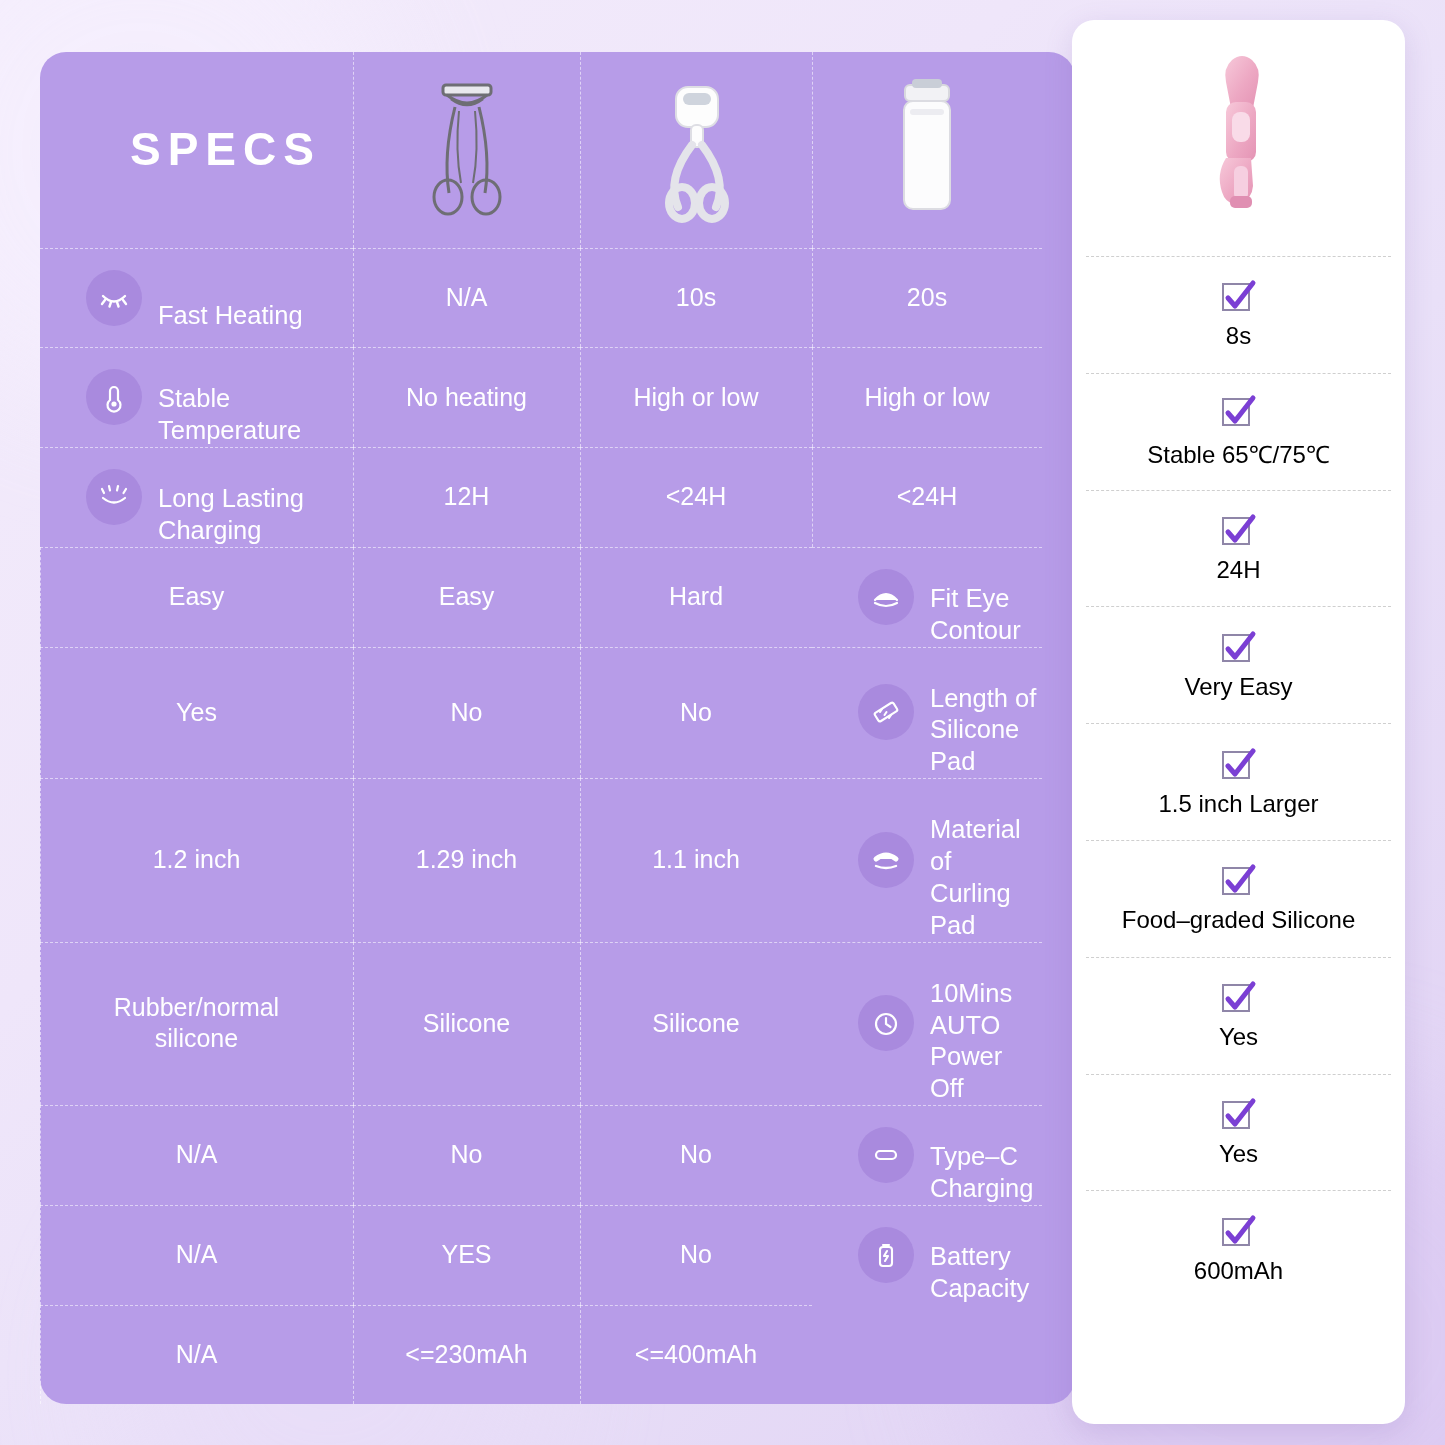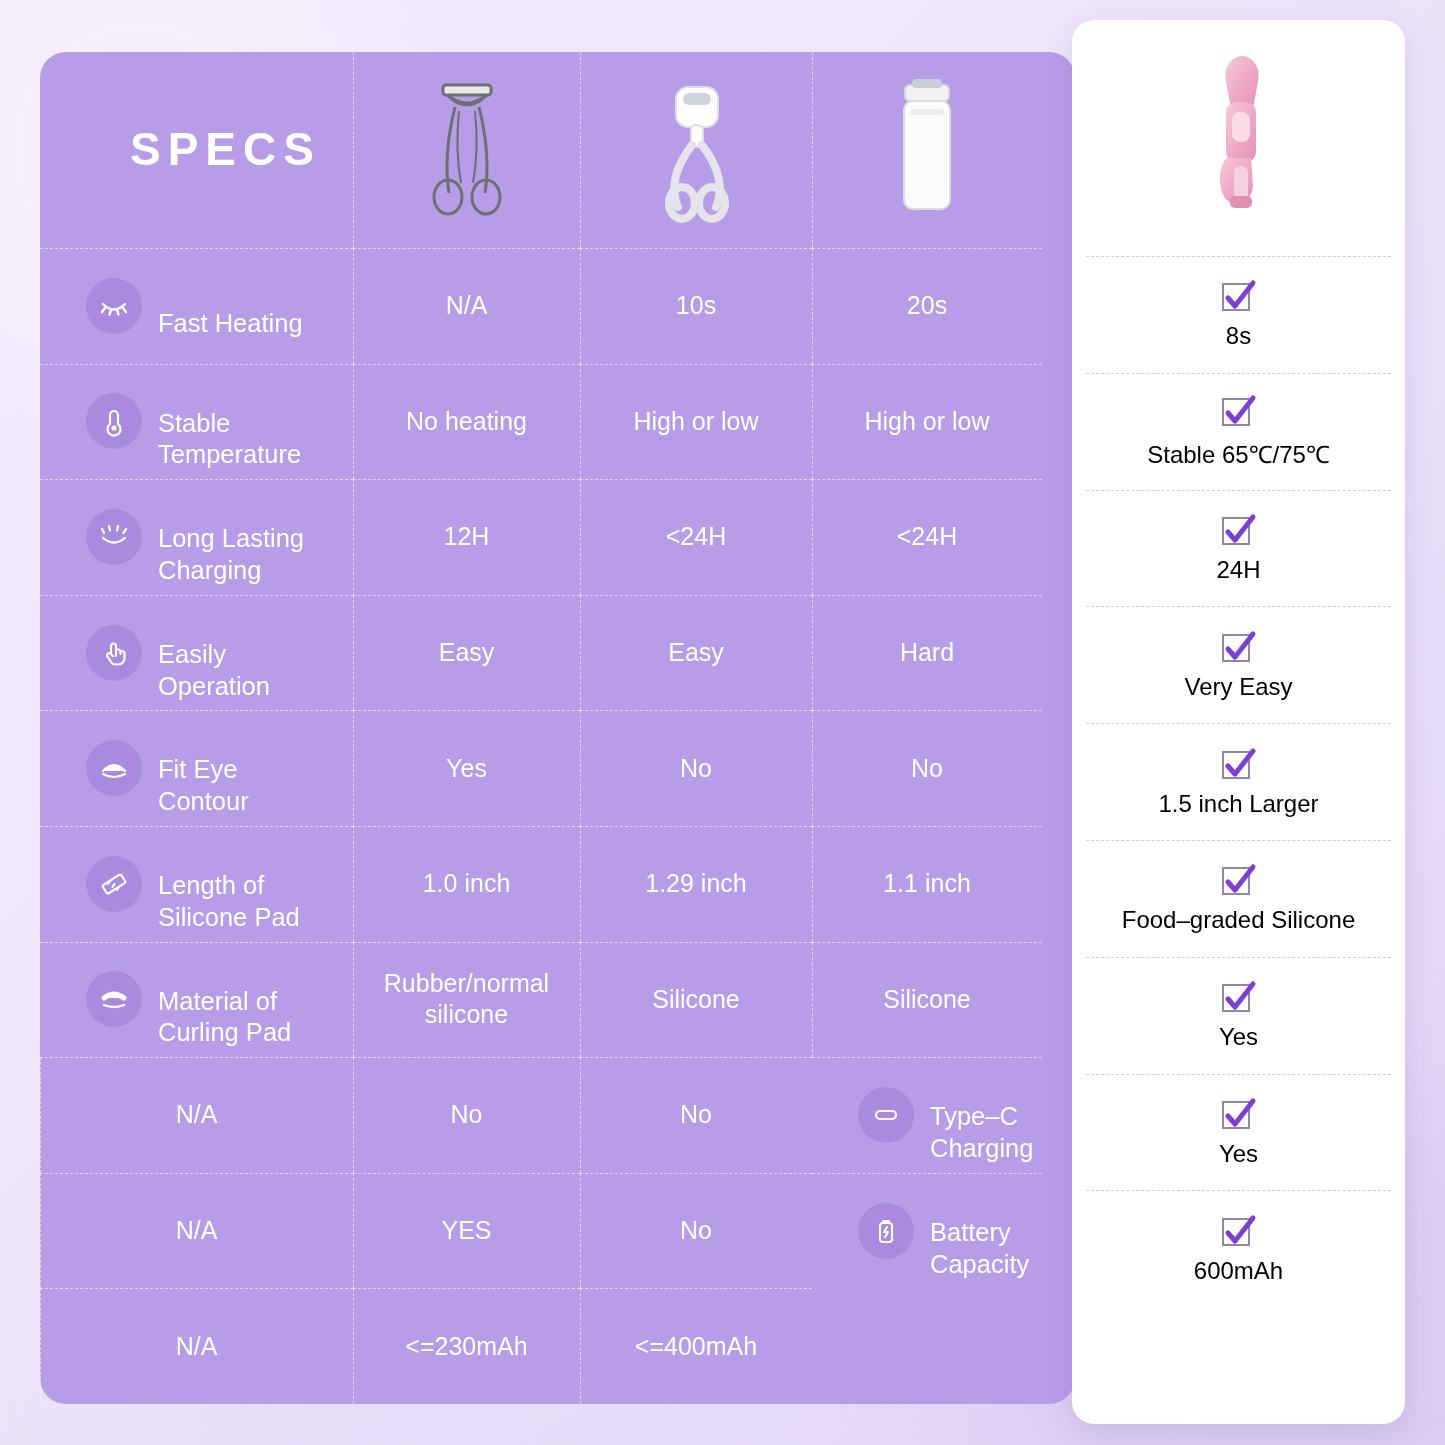--- a/index.html
+++ b/index.html
@@ -206,31 +206,20 @@
             <path d="M26.5 13 l2.5 -4"></path>
         </svg>
       </span>
       <span class="spec-label" style="white-space:pre-line">Long Lasting
 Charging</span>
     </div>
     <div class="cell row-sep col-sep">12H</div>
     <div class="cell row-sep col-sep">&lt;24H</div>
     <div class="cell row-sep col-sep">&lt;24H</div>
 
-    <div class="cell row-sep spec-cell">
-      <span class="ico">
-        <svg width="34" height="34" viewBox="0 0 34 34" fill="none" stroke="#ffffff" stroke-width="2.1" stroke-linecap="round" stroke-linejoin="round">
-          <path d="M14 18 v-8 a2.5 2.5 0 0 1 5 0 v10"></path>
-          <path d="M19 15 a2.3 2.3 0 0 1 4.5 0 v3"></path>
-          <path d="M23.5 16.5 a2.2 2.2 0 0 1 4 0 v6 a6 6 0 0 1 -6 6 h-3 a5 5 0 0 1 -4.3 -2.3 l-4 -6 a2.2 2.2 0 0 1 3.4 -2.6 l2.4 2.6"></path>
-        </svg>
-      </span>
-      <span class="spec-label" style="white-space:pre-line">Easily
-Operation</span>
-    </div>
     <div class="cell row-sep col-sep">Easy</div>
     <div class="cell row-sep col-sep">Easy</div>
     <div class="cell row-sep col-sep">Hard</div>
 
     <div class="cell row-sep spec-cell">
       <span class="ico">
         <svg width="34" height="34" viewBox="0 0 34 34" fill="none" stroke="#ffffff" stroke-width="2.2" stroke-linecap="round">
           <path d="M6 20 q11 -12 22 0" fill="#ffffff" stroke="#ffffff"></path>
           <path d="M6 23 q11 6 22 0"></path>
         </svg>
@@ -247,39 +236,49 @@
         <svg width="34" height="34" viewBox="0 0 34 34" fill="none" stroke="#ffffff" stroke-width="2.1" stroke-linecap="round" stroke-linejoin="round">
           <rect x="6" y="12" width="22" height="10" rx="2" transform="rotate(-32 17 17)"></rect>
           <path d="M11 17 l2 -3"></path>
             <path d="M15.5 20 l2 -3"></path>
             <path d="M20 23 l2 -3"></path>
         </svg>
       </span>
       <span class="spec-label" style="white-space:pre-line">Length of
 Silicone Pad</span>
     </div>
-    <div class="cell row-sep col-sep">1.0 inch</div>
+    <div class="cell row-sep col-sep">1.2 inch</div>
     <div class="cell row-sep col-sep">1.29 inch</div>
     <div class="cell row-sep col-sep">1.1 inch</div>
 
     <div class="cell row-sep spec-cell">
       <span class="ico">
         <svg width="34" height="34" viewBox="0 0 34 34" fill="none" stroke="#ffffff" stroke-width="2.4" stroke-linecap="round">
           <path d="M7 16 q10 -8 20 0" fill="#ffffff" stroke="#ffffff" stroke-width="5"></path>
           <path d="M7 23 q10 4 20 0"></path>
         </svg>
       </span>
       <span class="spec-label" style="white-space:pre-line">Material of
 Curling Pad</span>
     </div>
     <div class="cell row-sep col-sep" style="white-space:pre-line">Rubber/normal
 silicone</div>
     <div class="cell row-sep col-sep">Silicone</div>
     <div class="cell row-sep col-sep">Silicone</div>
 
+    <div class="cell row-sep spec-cell">
+      <span class="ico">
+        <svg width="34" height="34" viewBox="0 0 34 34" fill="none" stroke="#ffffff" stroke-width="2.2" stroke-linecap="round">
+          <circle cx="17" cy="18" r="10"></circle>
+          <path d="M17 12 v6 l4.5 3"></path>
+        </svg>
+      </span>
+      <span class="spec-label" style="white-space:pre-line">10Mins AUTO
+Power Off</span>
+    </div>
     <div class="cell row-sep col-sep">N/A</div>
     <div class="cell row-sep col-sep">No</div>
     <div class="cell row-sep col-sep">No</div>
 
     <div class="cell row-sep spec-cell">
       <span class="ico">
         <svg width="34" height="34" viewBox="0 0 34 34" fill="none" stroke="#ffffff" stroke-width="2.2" stroke-linecap="round">
           <rect x="7" y="13" width="20" height="8" rx="4"></rect>
         </svg>
       </span>

